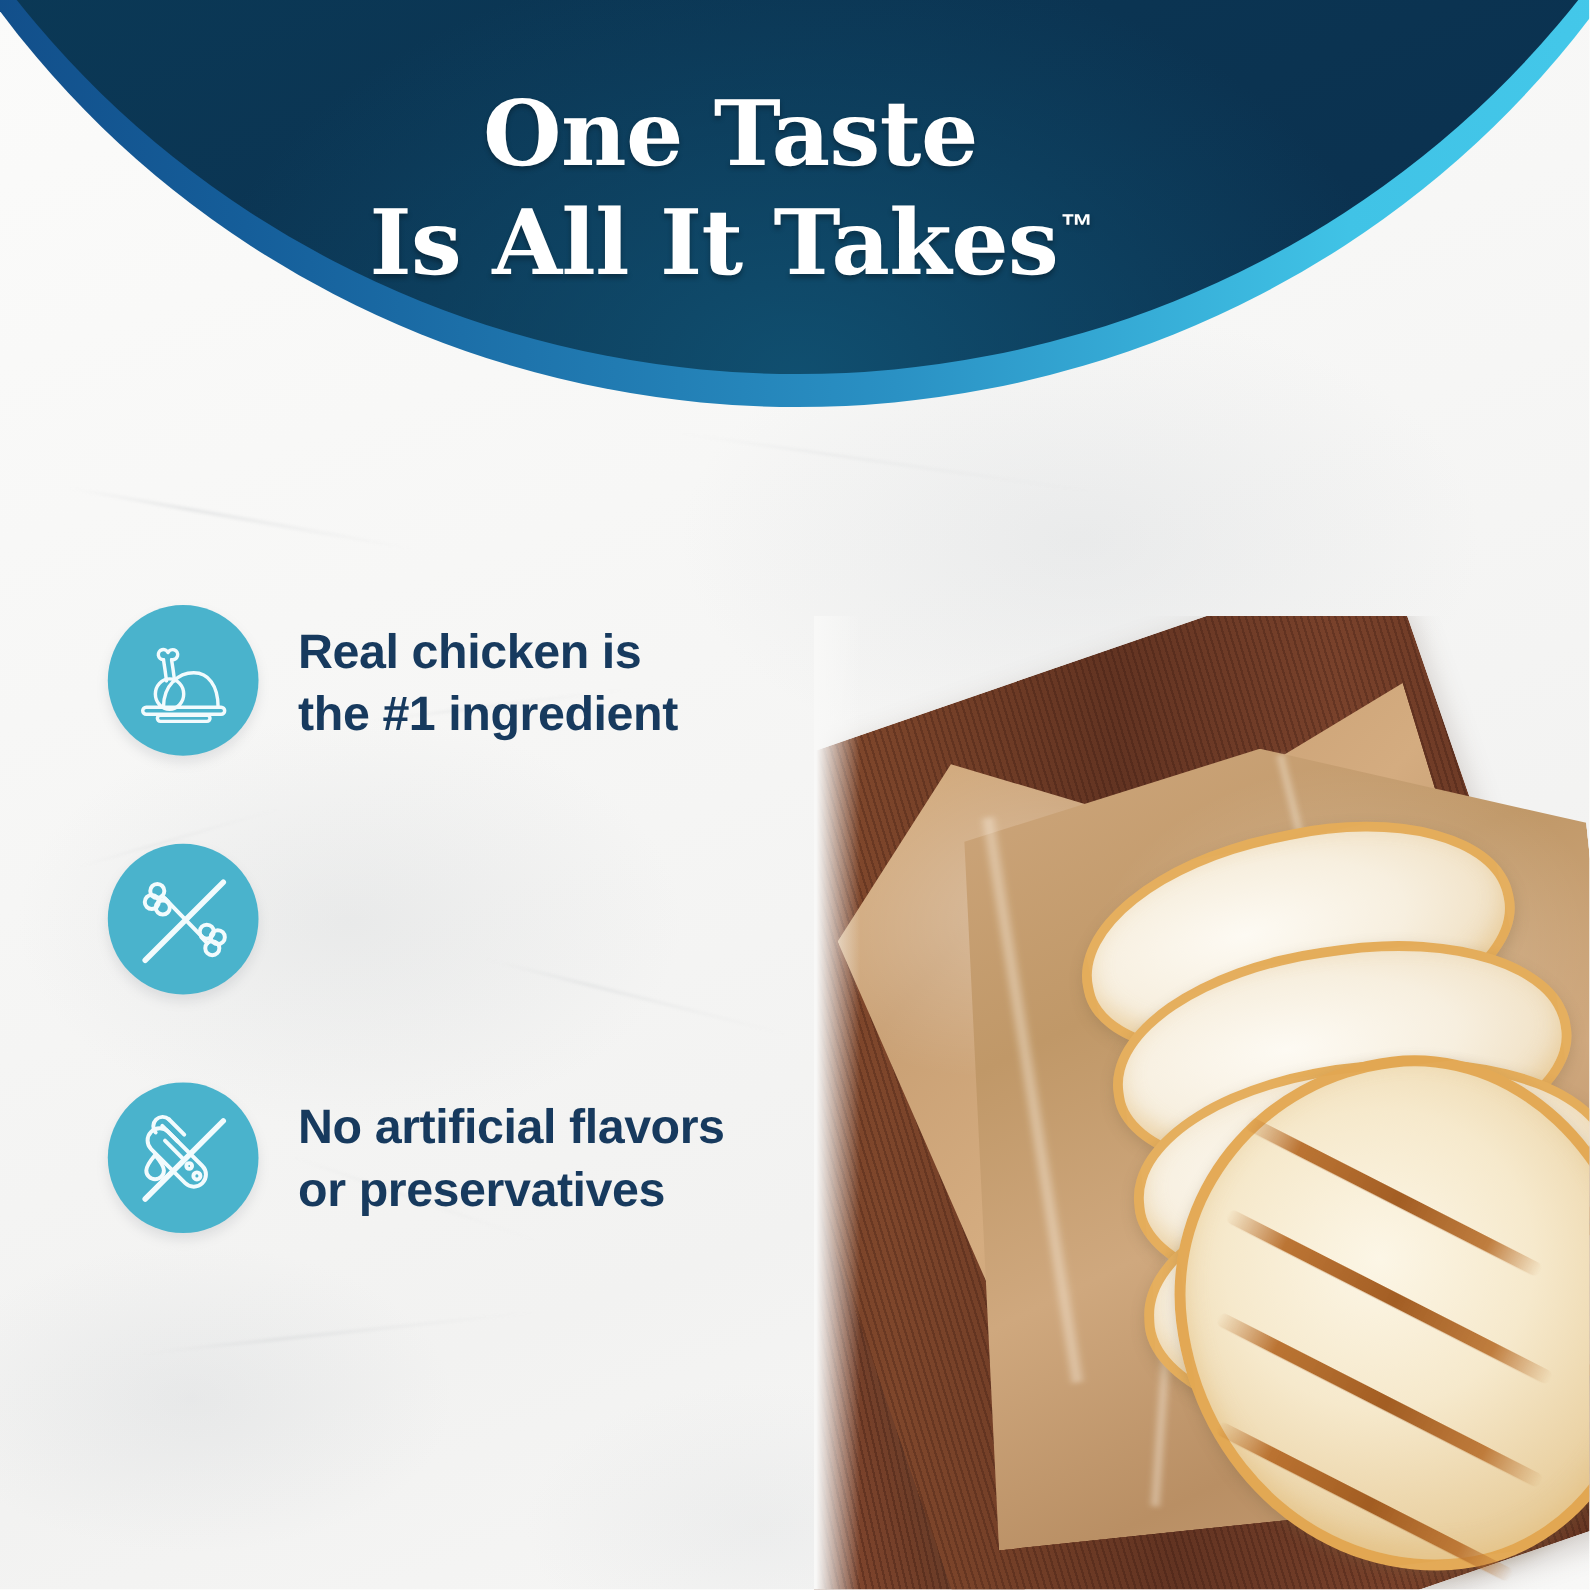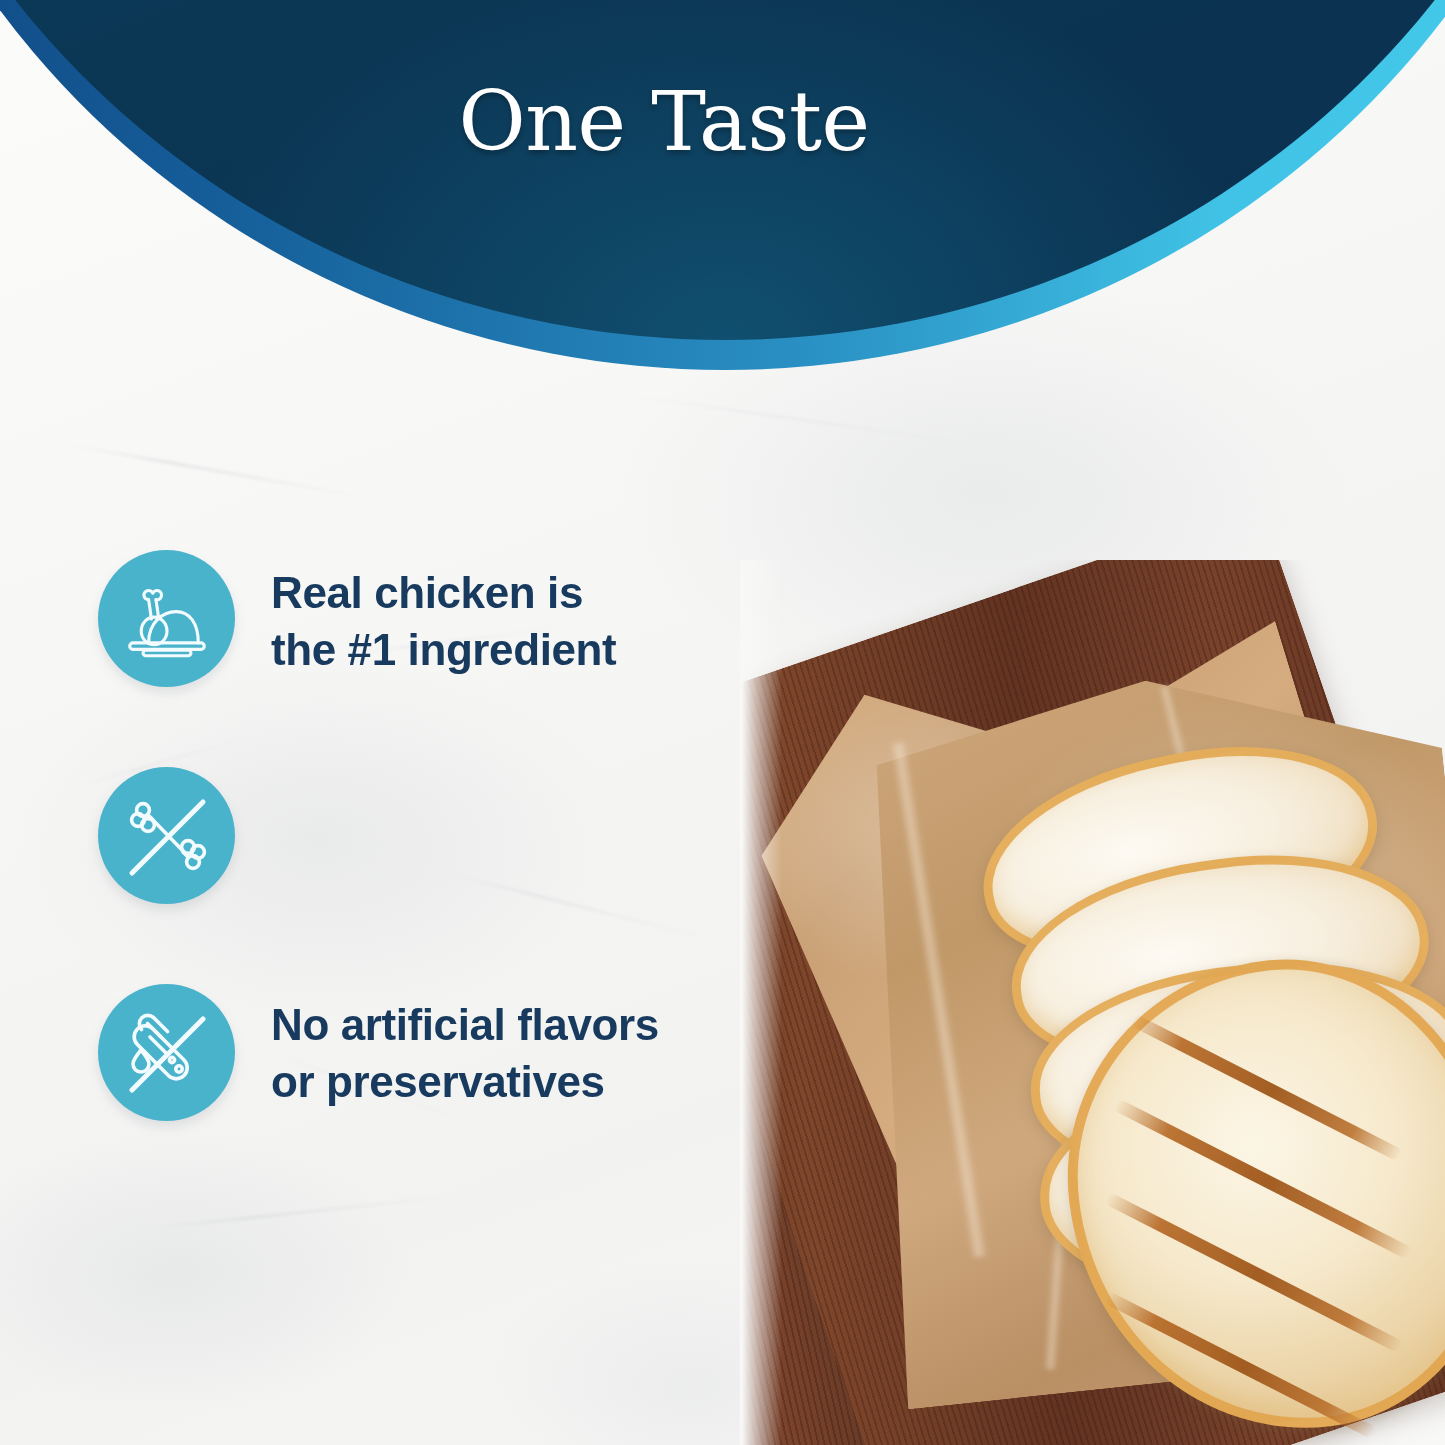--- a/index.html
+++ b/index.html
@@ -63,21 +63,21 @@
       radial-gradient(ellipse 900px 620px at 50% 100%, rgba(17,84,117,.85) 0%, rgba(13,62,92,0) 62%),
       linear-gradient(158deg,#0c3d5d 0%,#0c4159 24%,#0a3a57 52%,#0b3553 72%,#0b2f4d 100%);
   }
 
   .title {
     position:absolute; left:0; top:0;
     width:1328px;
     text-align:center;
     color:#ffffff;
     font-family:"DejaVu Serif", serif;
-    font-weight:normal;
+    font-weight:bold;
     letter-spacing:-0.5px;
     text-shadow:0 3px 5px rgba(0,0,0,.30);
     z-index:5;
   }
   .title-l1 {
     top:78px;
     font-size:82px;
     line-height:88px;
   }
   .title-l2 {
@@ -283,20 +283,21 @@
     </div>
     <div class="photo-feather"></div>
   </div>
 
   <div class="header-wrap">
     <div class="header-band"></div>
     <div class="header-shape"></div>
   </div>
 
   <div class="title title-l1">One Taste</div>
+  <div class="title title-l2"><span>Is All It Takes</span><span class="tm">™</span></div>
 
   <div class="benefits">
 
     <div class="benefit b1">
       <div class="badge">
         <span>
           <svg width="92" height="92" viewBox="0 0 100 100" fill="none" stroke="#f2fbfd" stroke-width="3.4" stroke-linecap="round" stroke-linejoin="round">
 
             <rect x="24" y="84" width="52" height="6" rx="3"></rect>
 

